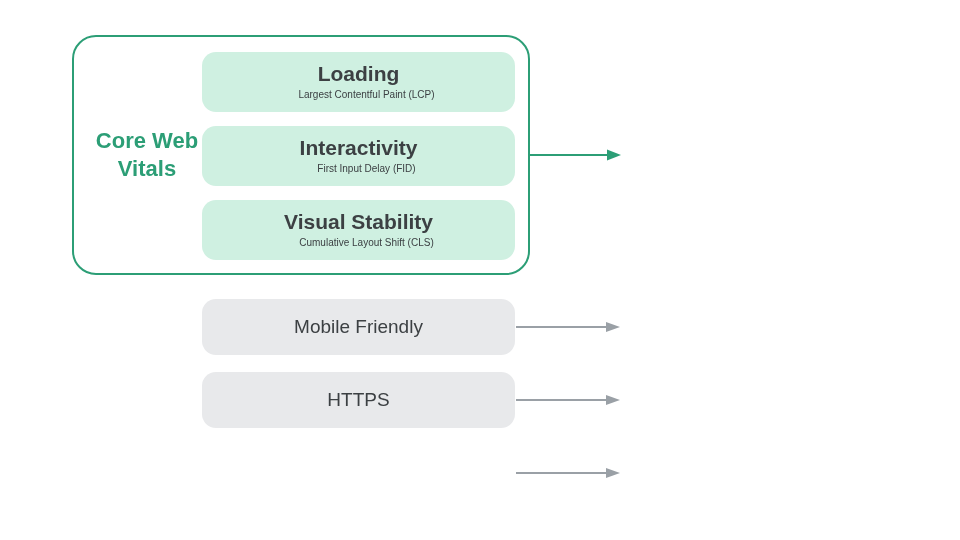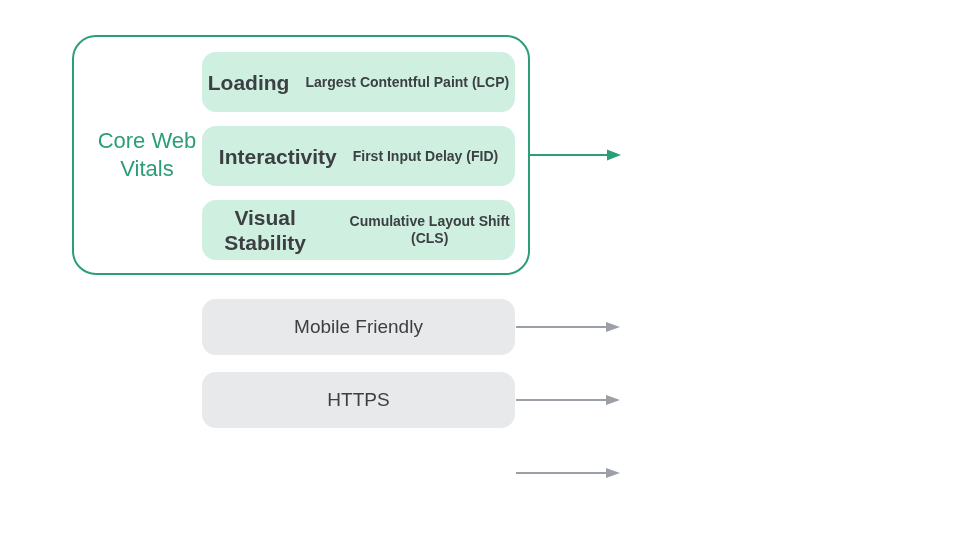--- a/index.html
+++ b/index.html
@@ -33,53 +33,53 @@
     left: 18px;
     top: 0;
     bottom: 0;
     width: 110px;
     display: flex;
     align-items: center;
     justify-content: center;
     text-align: center;
     color: var(--accent-green, #2c9e76);
     font-size: 22px;
-    font-weight: 400;
+    font-weight: 700;
     line-height: 28px;
   }
 
   
   .pill {
     position: absolute;
     width: 313px;
     border-radius: 14px;
     display: flex;
-    flex-direction: row;
+    flex-direction: column;
     align-items: center;
     justify-content: center;
     text-align: center;
   }
   .pill.green {
     left: 128px;
     height: 60px;
     background: var(--light-green, #cff0e1);
   }
   .pill.green.p0 { top: 15px; }
   .pill.green.p1 { top: 89px; }
   .pill.green.p2 { top: 163px; }
   .pill-title {
     color: var(--text-dark, #3c4043);
     font-size: 21px;
     font-weight: 600;
     line-height: 25px;
   }
   .pill-sub {
     color: var(--text-dark, #3c4043);
-    font-size: 14px;
-    font-weight: 700;
+    font-size: 10px;
+    font-weight: 400;
     line-height: 17px;
     margin-left: 16px;
   }
 
   .pill.gray {
     left: 202px;
     height: 56px;
     background: var(--light-gray, #e8e9eb);
   }
   .pill.gray.g0 { top: 299px; }

